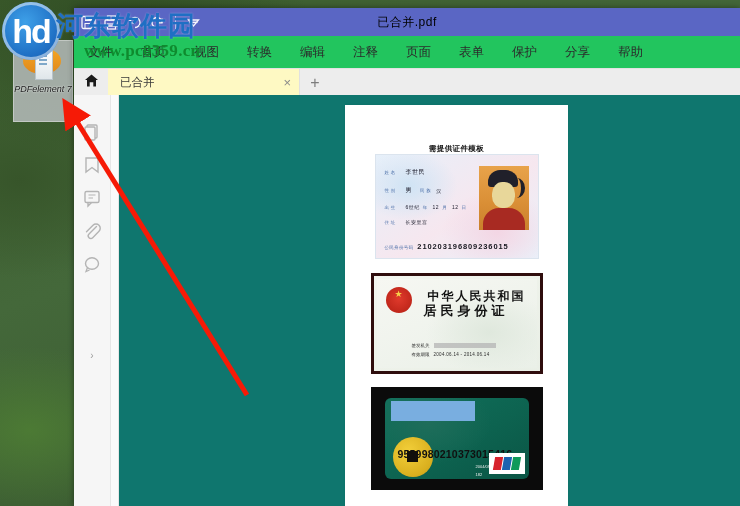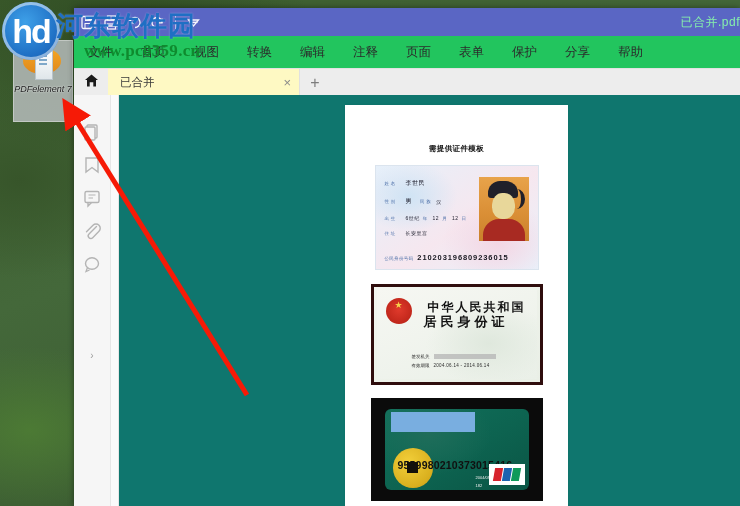--- a/index.html
+++ b/index.html
@@ -61,22 +61,22 @@
     height:28px;background:#5a66c4;position:relative;
     display:flex;align-items:center;
   }
   #qat{display:flex;align-items:center;gap:6px;padding-left:6px;height:100%;}
   .qat-btn{
     width:17px;height:17px;position:relative;opacity:.95;cursor:pointer;
   }
   .qat-btn svg{display:block;}
   .qat-sep{width:1px;height:14px;background:rgba(255,255,255,.55);margin:0 3px;}
   #title-text{
-    position:absolute;left:0;right:0;text-align:right;
-    color:#86efac;font-size:12px;letter-spacing:.5px;pointer-events:none;
+    position:absolute;left:0;right:0;text-align:center;
+    color:#000000;font-size:12px;letter-spacing:.5px;pointer-events:none;
   }
 
   
   #menubar{
     height:32px;background:#22c55e;display:flex;align-items:center;
     padding-left:14px;border-bottom:1px solid #e2e2e2;
   }
   .menu-item{
     font-size:12.5px;color:#2b2b2b;margin-right:28px;cursor:pointer;white-space:nowrap;
   }
@@ -123,21 +123,21 @@
   }
   #doc-title{
     text-align:center;font-size:7.5px;font-weight:bold;color:#101010;
     margin-top:39px;letter-spacing:.4px;
   }
 
   .card{position:relative;margin:0 auto;}
 
   
   #card-front{
-    width:164px;height:105px;margin-top:11px;
+    width:164px;height:105px;
     background:
       radial-gradient(ellipse 70px 50px at 20% 30%,#cfe3f4 0%,rgba(207,227,244,0) 70%),
       radial-gradient(ellipse 80px 60px at 75% 75%,#f3d6e4 0%,rgba(243,214,228,0) 70%),
       linear-gradient(145deg,#e6f0fa 0%,#f6e7ef 55%,#e9f1fa 100%);
     border:1px solid #dbe4ee;box-sizing:border-box;
   }
   #card-front .rows{position:absolute;left:9px;top:13px;}
   #card-front .row{display:flex;align-items:center;margin-bottom:9px;}
   #card-front .k{font-size:4.5px;color:#4a6ea8;width:16px;letter-spacing:.3px;}
   #card-front .v{font-size:6px;color:#1d1d2c;margin-left:5px;letter-spacing:.5px;}

